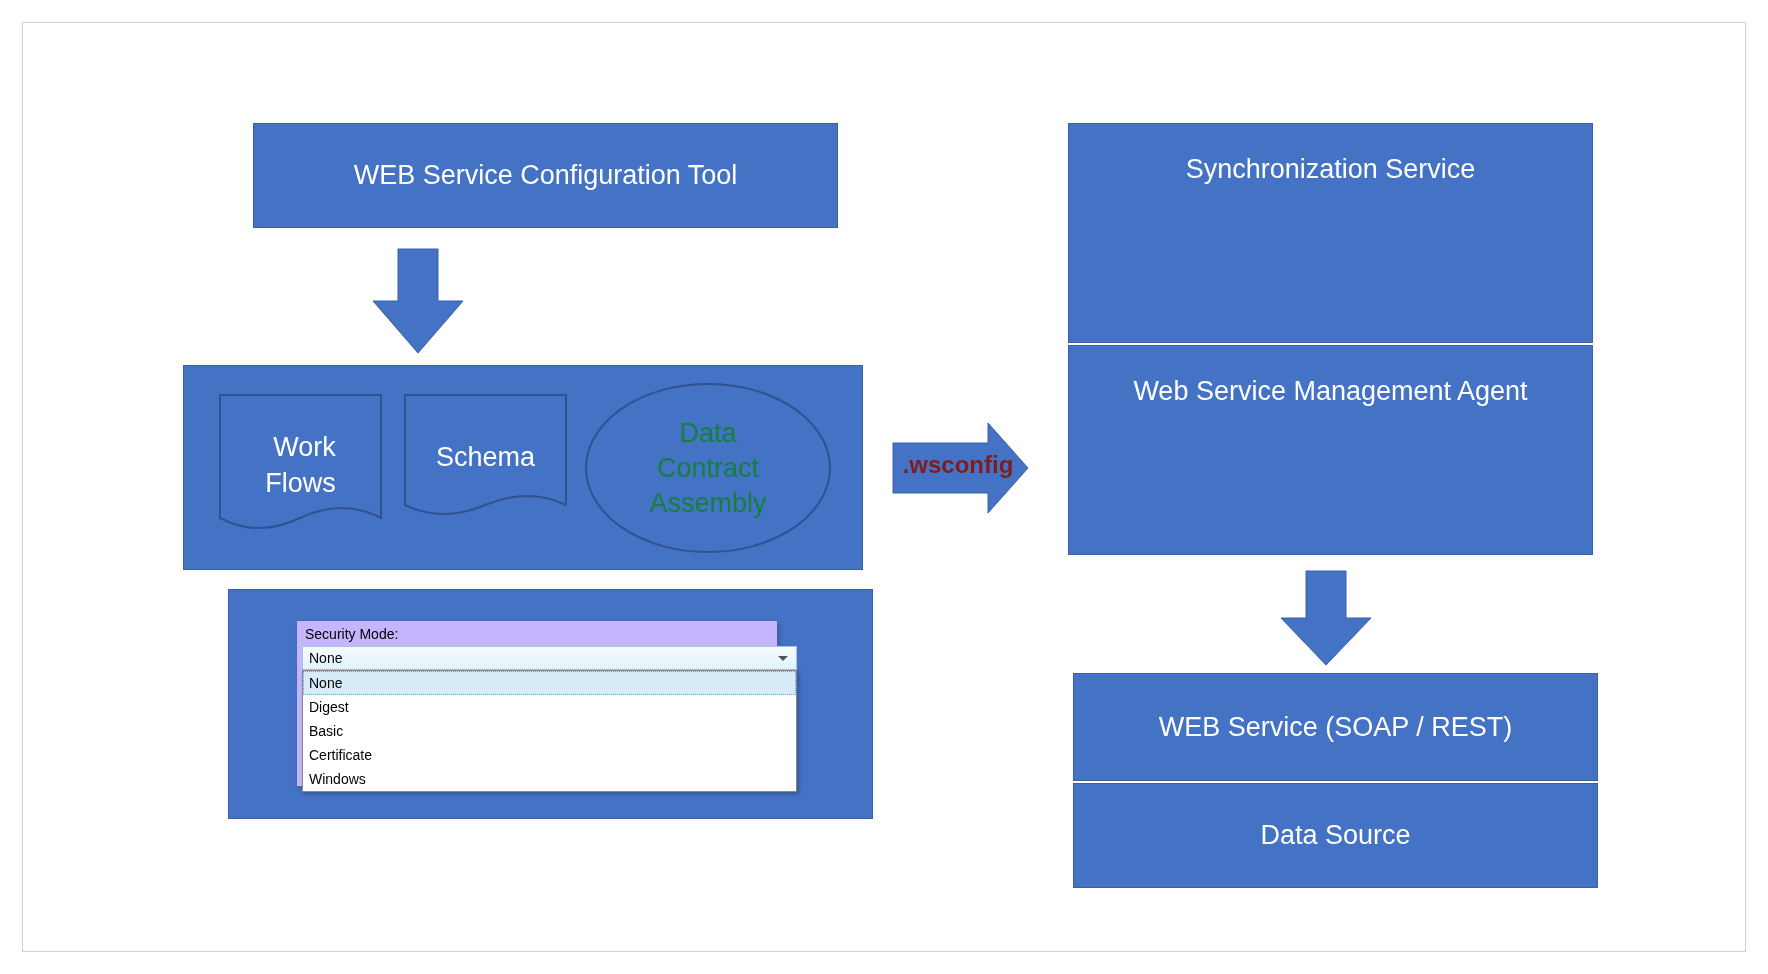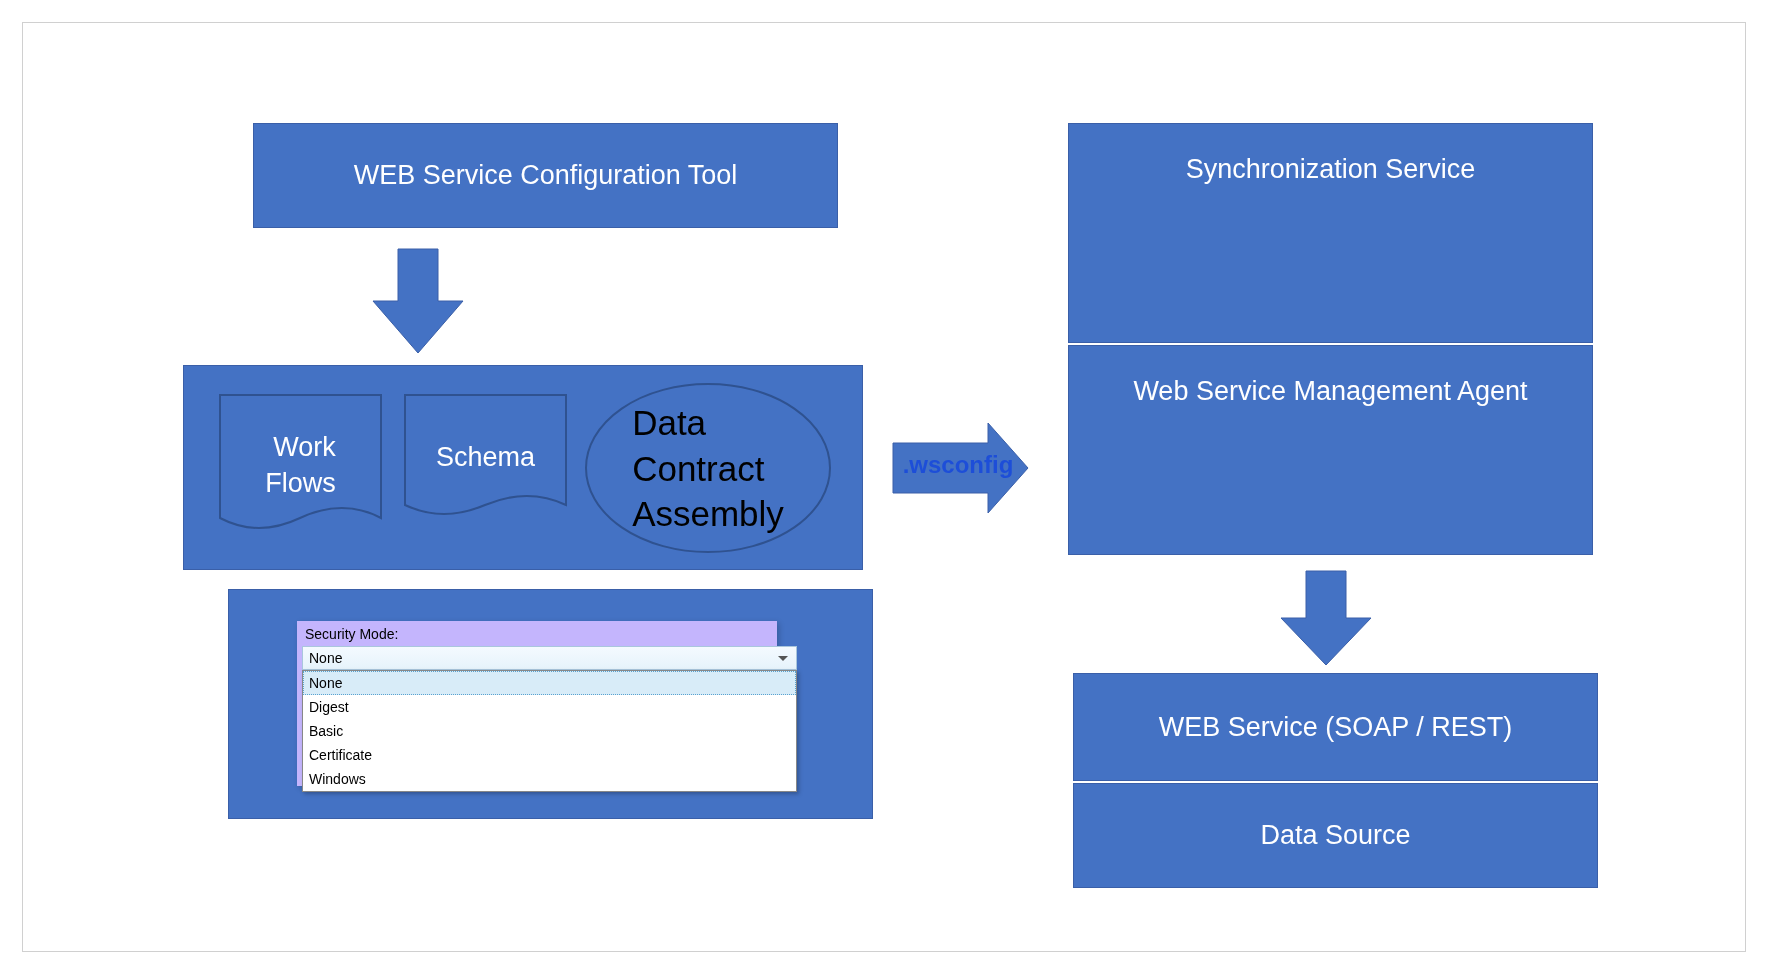--- a/index.html
+++ b/index.html
@@ -111,22 +111,23 @@
     }
     .ellipse-data-contract .label {
       position: absolute;
       left: 0;
       top: 0;
       width: 100%;
       height: 100%;
       display: flex;
       align-items: center;
       justify-content: center;
-      color: #000000;
-      font-size: 35px;
+      color: #15803d;
+      font-size: 27px;
+      text-align: center;
       line-height: 1.3;
     }
     
     .box-security-container {
       left: 205px;
       top: 566px;
       width: 645px;
       height: 230px;
       background: #4472C4;
       border: 1px solid #3a5fa8;
@@ -198,21 +199,21 @@
     .arrow-right svg {
       width: 145px;
       height: 100px;
     }
     .wsconfig-label {
       position: absolute;
       left: 875px;
       top: 428px;
       width: 120px;
       text-align: center;
-      color: #1d4ed8;
+      color: #7f1d1d;
       font-weight: bold;
       font-size: 24px;
     }
     
     .box-sync-service {
       left: 1045px;
       top: 100px;
       width: 525px;
       height: 220px;
       padding: 30px 16px;

